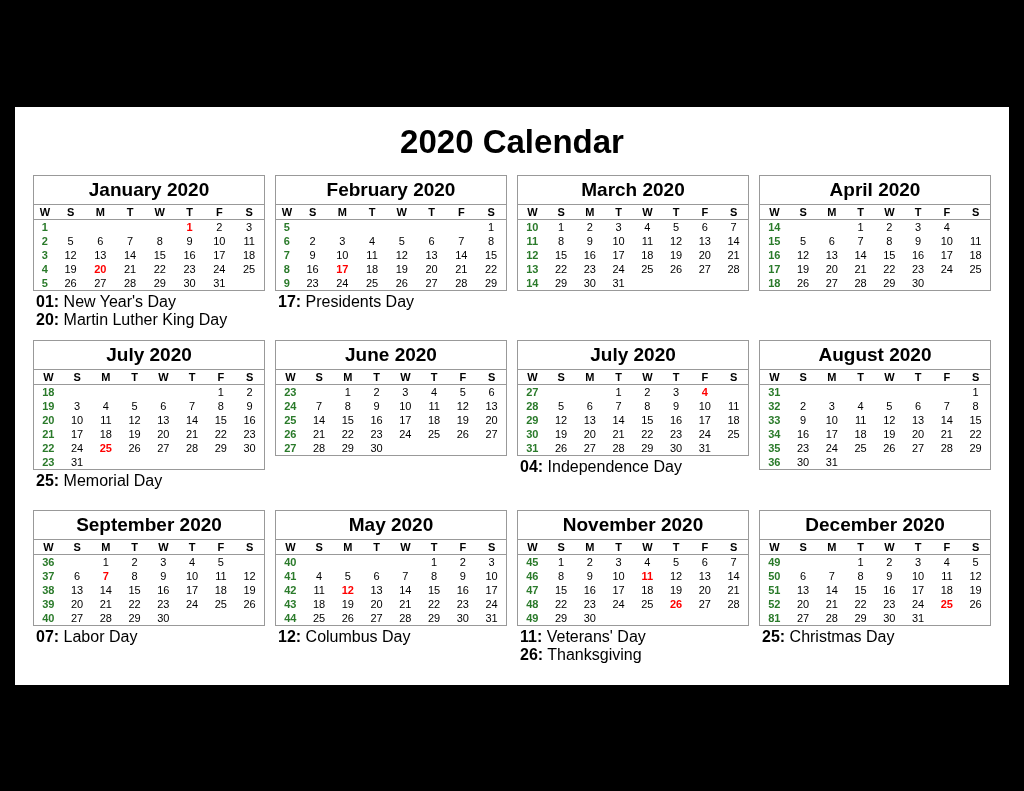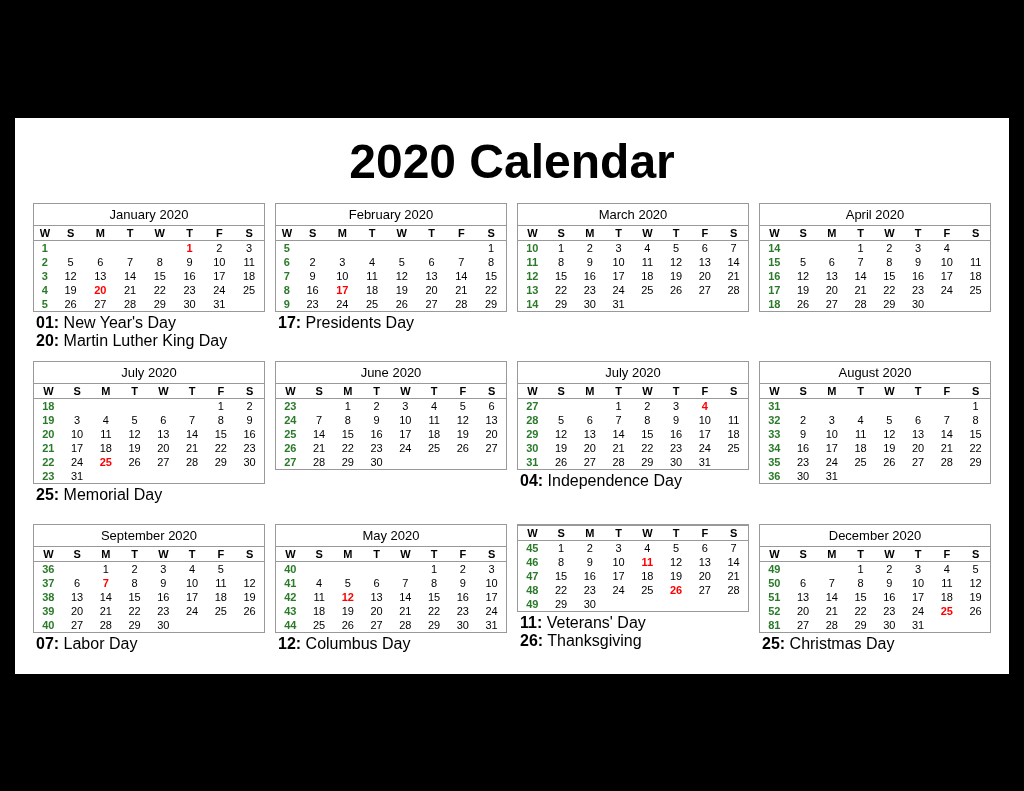--- a/index.html
+++ b/index.html
@@ -12,36 +12,36 @@
       font-family: Arial, sans-serif;
     }
     .page {
       background: #fff;
       width: 1000px;
       padding: 16px 18px 18px;
       border: 3px solid #000;
     }
     .main-title {
       text-align: center;
-      font-size: 48px;
+      font-size: 33px;
       font-weight: bold;
       margin-bottom: 14px;
     }
     .calendar-grid {
       display: grid;
       grid-template-columns: repeat(4, 1fr);
       gap: 8px 10px;
     }
     .month-block {
       border: 1px solid #999;
     }
     .month-title {
       text-align: center;
-      font-weight: normal;
-      font-size: 13px;
+      font-weight: bold;
+      font-size: 19px;
       padding: 3px 0;
       background: #fff;
     }
     .cal-table {
       width: 100%;
       border-collapse: collapse;
       font-size: 11px;
     }
     .cal-table th {
       text-align: center;
@@ -839,20 +839,21 @@
           </tbody>
         </table>
       </div>
       <div class="notes-area">
         <p><strong>12:</strong> Columbus Day</p>
       </div>
     </div>
 
     <div>
       <div class="month-block">
+        <div class="month-title">November 2020</div>
         <table class="cal-table">
           <thead>
             <tr>
               <th>W</th>
                 <th>S</th>
                 <th>M</th>
                 <th>T</th>
                 <th>W</th>
                 <th>T</th>
                 <th>F</th>

